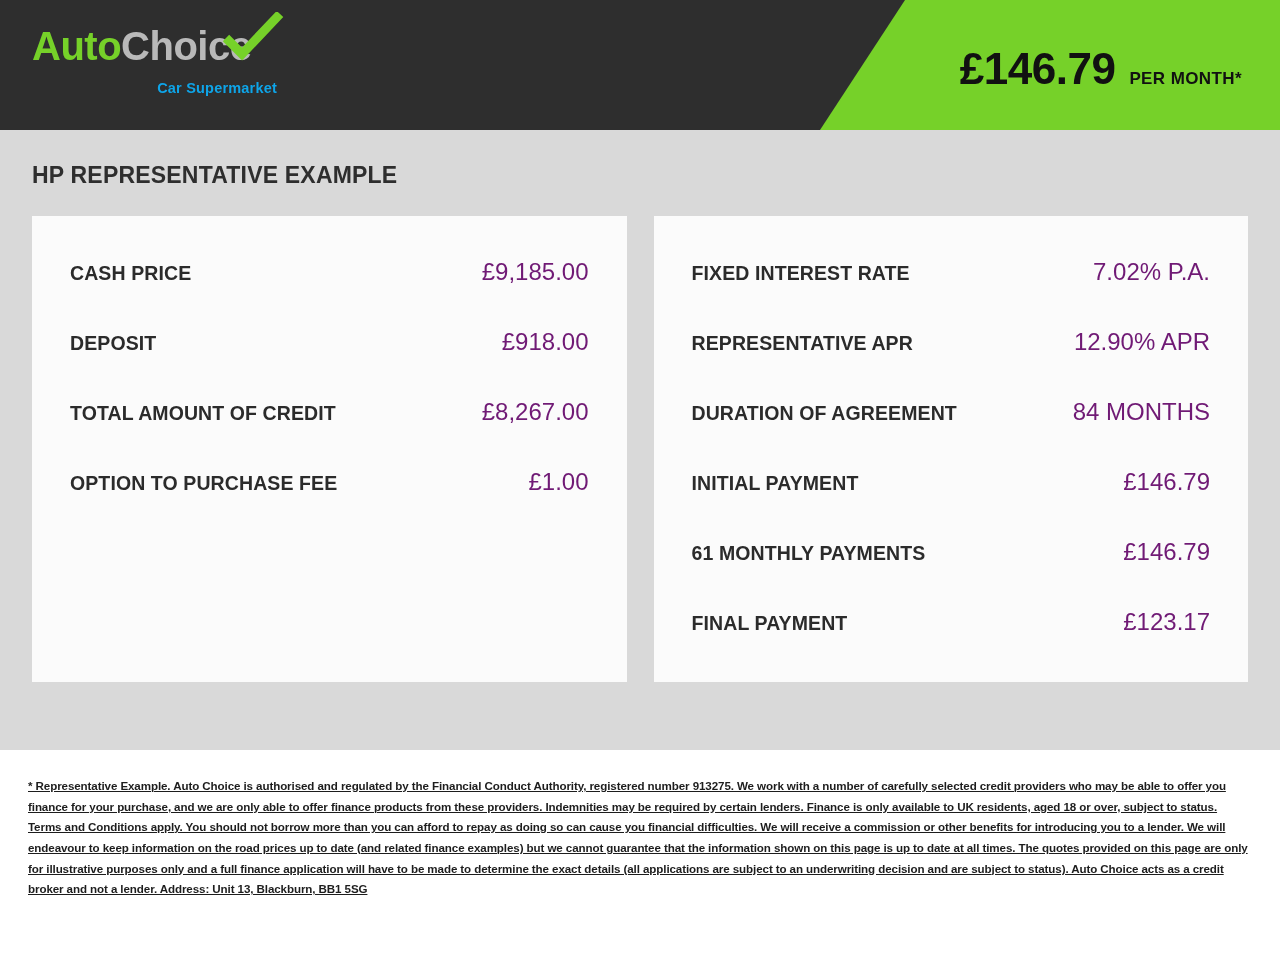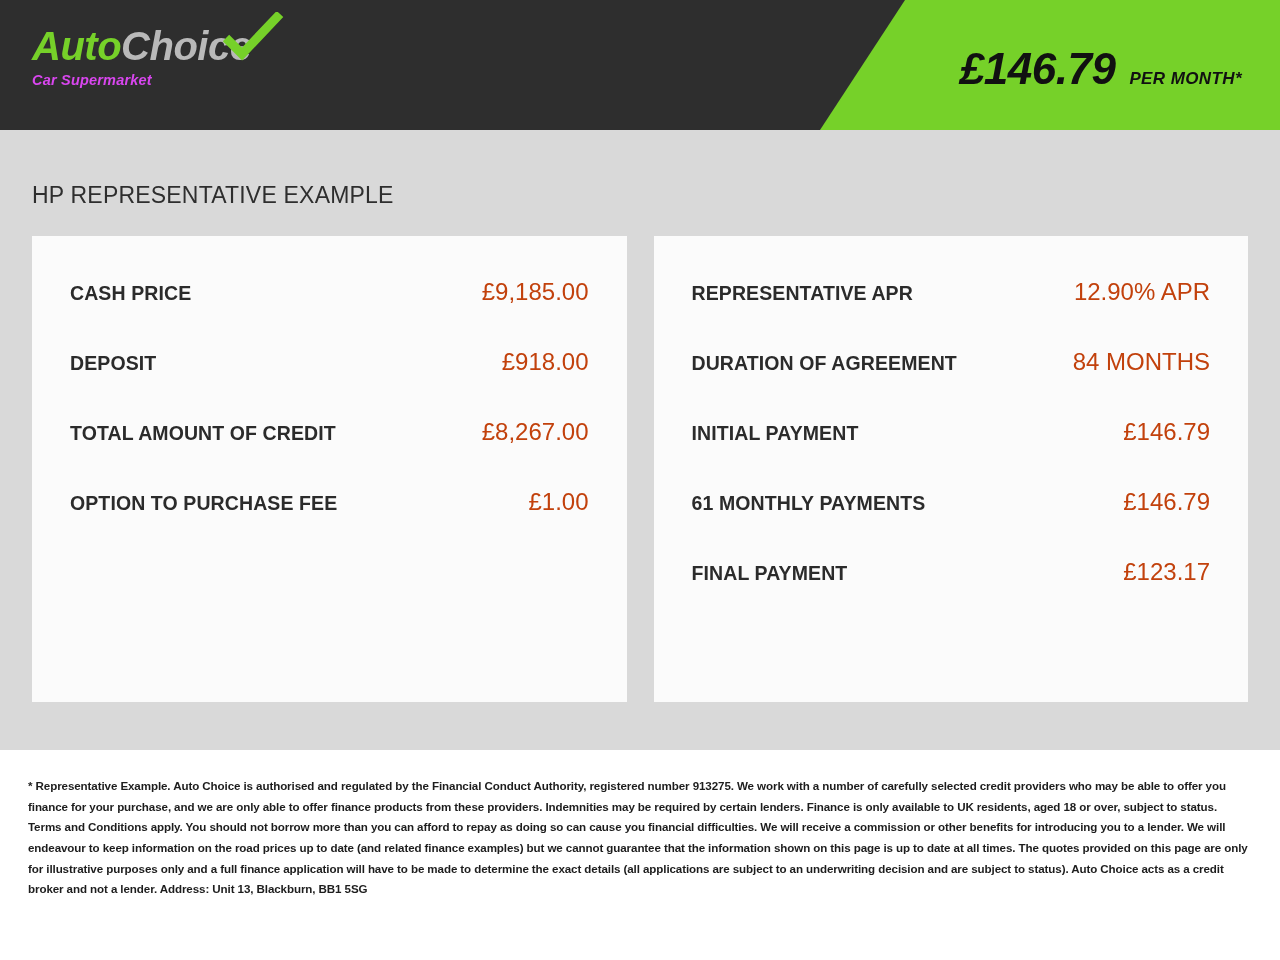--- a/index.html
+++ b/index.html
@@ -11,21 +11,20 @@
     overflow: hidden;
   }
 
   
   .header {
     position: relative;
     width: 1280px;
     height: 130px;
     background: #2e2e2e;
     overflow: hidden;
-    font-style: italic;
   }
   .header-green {
     position: absolute;
     top: 0;
     right: 0;
     width: 460px;
     height: 130px;
     background: #76d129;
     clip-path: polygon(85px 0, 460px 0, 460px 130px, 0px 130px);
   }
@@ -39,24 +38,25 @@
   .logo-main {
     font-size: 40px;
     font-weight: bold;
     letter-spacing: -0.5px;
     line-height: 1;
     white-space: nowrap;
   }
   .logo-auto { color: #76d129; }
   .logo-choice { color: #b9b9b9; }
   .logo-sub {
-    margin-top: 6px;
+    margin-top: 14px;
     font-size: 14.5px;
     font-weight: bold;
-    color: #d946ef;
+    color: #0ea5e9;
+    text-align: right;
     width: 245px;
     letter-spacing: 0.2px;
   }
   .logo-tick {
     position: absolute;
     left: 190px;
     top: -14px;
     width: 64px;
     height: 50px;
   }
@@ -84,23 +84,23 @@
 
   
   .main {
     width: 1280px;
     height: 620px;
     background: #d9d9d9;
     padding: 0 32px;
     position: relative;
   }
   .section-title {
-    padding-top: 52px;
+    padding-top: 32px;
     font-size: 23px;
-    font-weight: normal;
+    font-weight: bold;
     color: #2e2e2e;
     letter-spacing: 0.2px;
   }
   .panels {
     display: flex;
     gap: 27px;
     margin-top: 27px;
   }
   .panel {
     flex: 1;
@@ -115,38 +115,39 @@
     height: 70px;
   }
   .row-label {
     font-size: 19.5px;
     font-weight: bold;
     color: #2b2b2b;
     letter-spacing: 0.1px;
   }
   .row-value {
     font-size: 24px;
-    color: #c2410c;
+    color: #701a75;
     letter-spacing: 0px;
     white-space: nowrap;
   }
 
   
   .disclaimer {
     width: 1280px;
     height: 210px;
     background: #ffffff;
     padding: 26px 32px 0 28px;
   }
   .disclaimer p {
     font-size: 11.6px;
     line-height: 1.78;
     color: #1d1d1d;
     font-weight: bold;
     letter-spacing: -0.1px;
+    text-decoration: underline;
   }
 </style>
 </head>
 <body>
 
 <div class="header">
   <div class="header-green"></div>
 
   <div class="logo">
     <svg class="logo-tick" viewBox="0 0 64 50">
@@ -182,20 +183,24 @@
         <span class="row-value">£8,267.00</span>
       </div>
       <div class="row">
         <span class="row-label">OPTION TO PURCHASE FEE</span>
         <span class="row-value">£1.00</span>
       </div>
     </div>
 
     <div class="panel">
       <div class="row">
+        <span class="row-label">FIXED INTEREST RATE</span>
+        <span class="row-value">7.02% P.A.</span>
+      </div>
+      <div class="row">
         <span class="row-label">REPRESENTATIVE APR</span>
         <span class="row-value">12.90% APR</span>
       </div>
       <div class="row">
         <span class="row-label">DURATION OF AGREEMENT</span>
         <span class="row-value">84 MONTHS</span>
       </div>
       <div class="row">
         <span class="row-label">INITIAL PAYMENT</span>
         <span class="row-value">£146.79</span>

